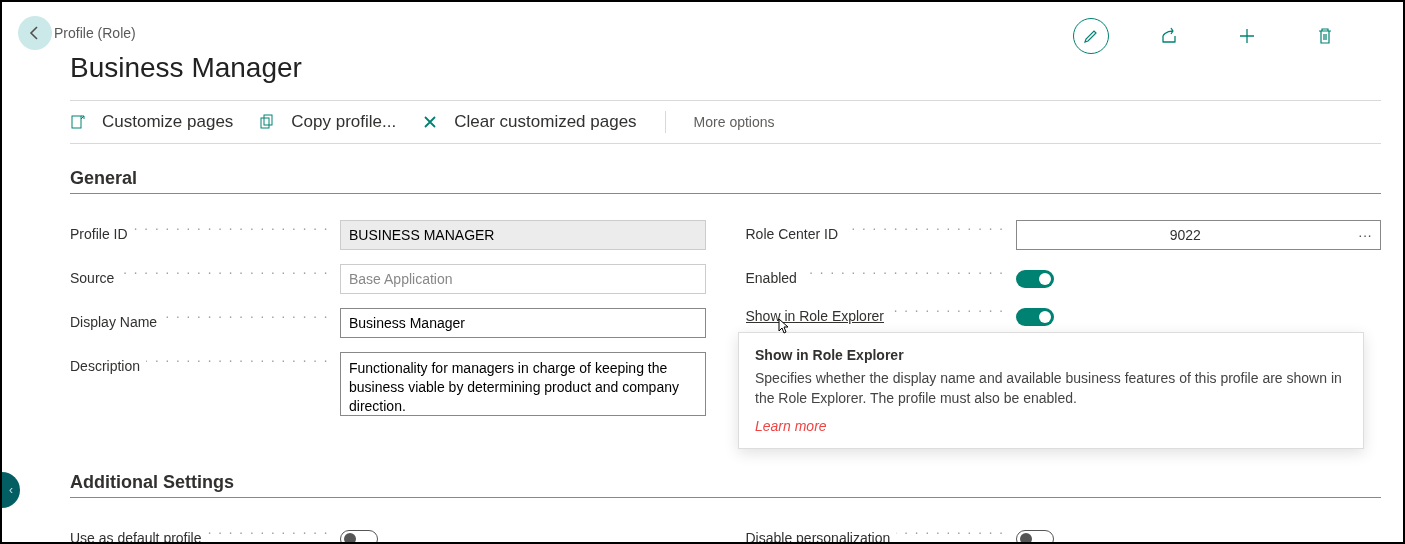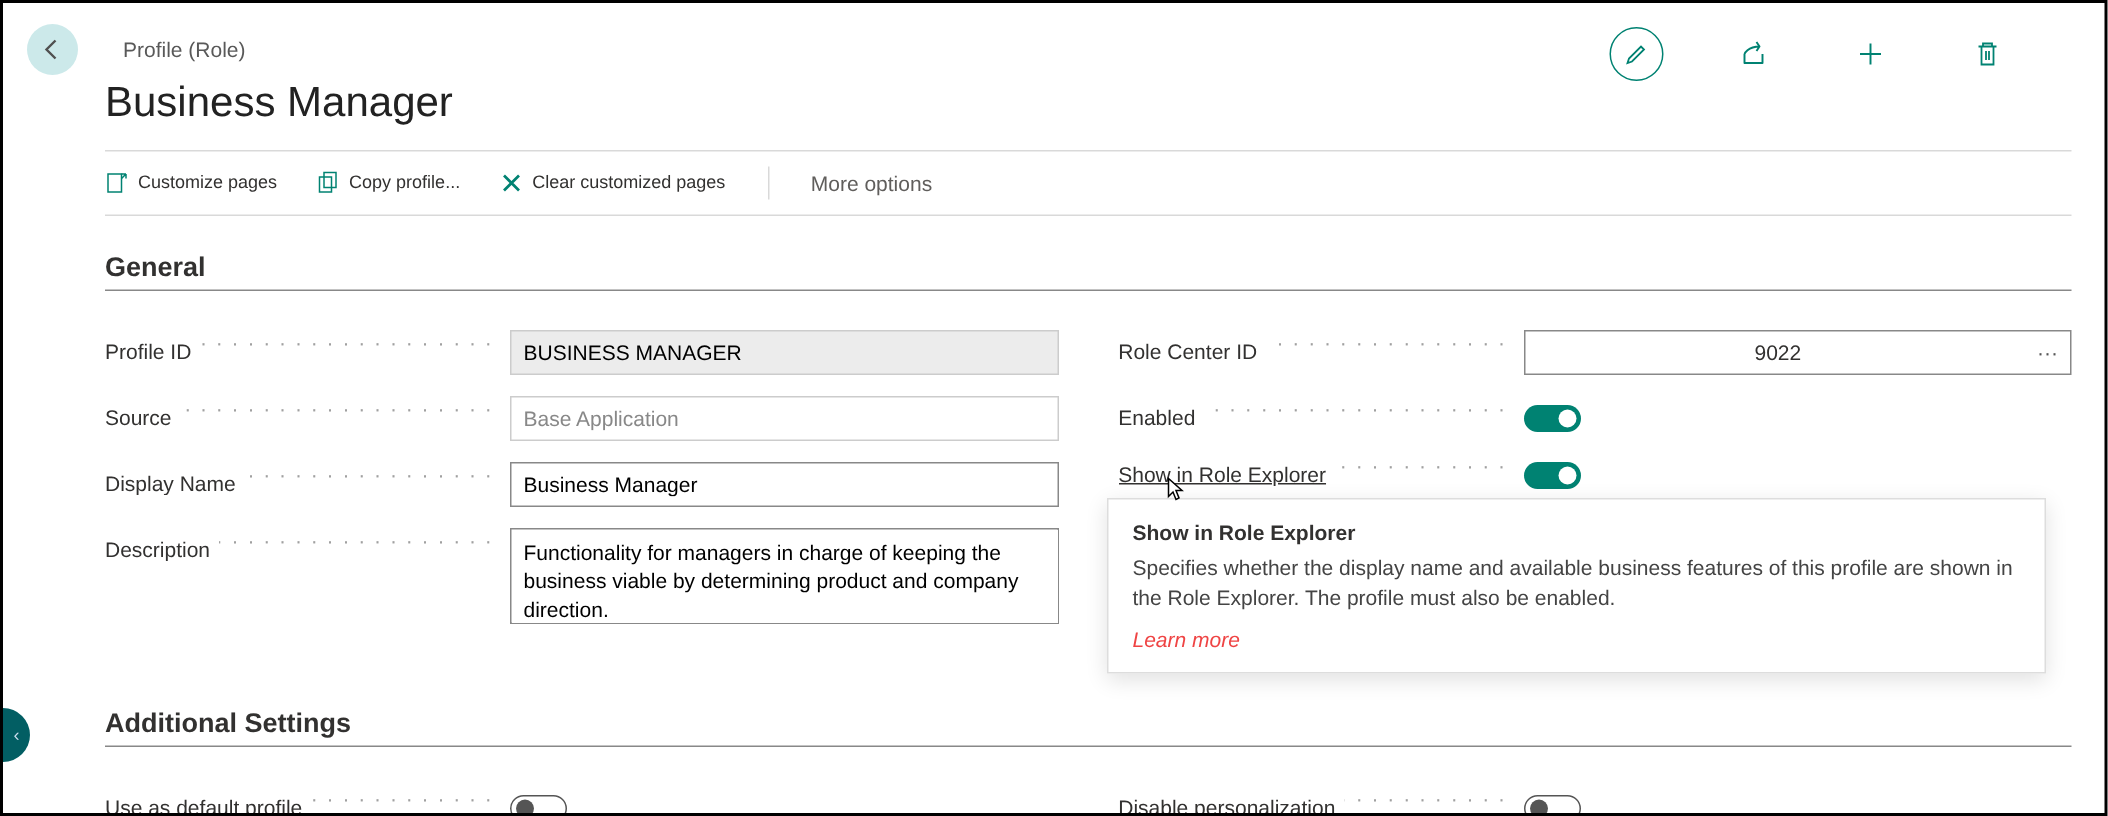--- a/index.html
+++ b/index.html
@@ -12,21 +12,21 @@
     width: 1405px;
     height: 544px;
     border: 2px solid #000;
     position: relative;
     overflow: hidden;
   }
   .header-row {
     display: flex;
     align-items: center;
     padding: 14px 16px 0 16px;
-    gap: 30px;
+    gap: 2px;
   }
   .back-btn {
     width: 34px; height: 34px;
     border-radius: 50%;
     background: #cce9ea;
     display: flex; align-items: center; justify-content: center;
     color: #595959;
     cursor: pointer;
   }
   .breadcrumb { color: #595959; font-size: 14px; }
@@ -55,24 +55,24 @@
   .toolbar {
     margin: 16px 22px 0 68px;
     border-top: 1px solid #d9d9d9;
     border-bottom: 1px solid #d9d9d9;
     padding: 10px 0;
     display: flex;
     align-items: center;
     gap: 26px;
   }
   .tb-item {
-    display: flex; gap: 6px;
+    display: flex; align-items: center; gap: 16px;
     cursor: pointer;
     color: #323130;
-    font-size: 12px;
+    font-size: 17px;
   }
   .tb-icon { color: #008272; width: 16px; height: 16px; display:inline-flex; align-items:center; justify-content:center; }
   .tb-sep { width:1px; height:22px; background:#d9d9d9; margin:0 2px; }
   .tb-more { color: #605e5c; cursor:pointer; }
   .section {
     margin: 24px 22px 0 68px;
   }
   .section-title {
     font-size: 18px;
     font-weight: 600;

